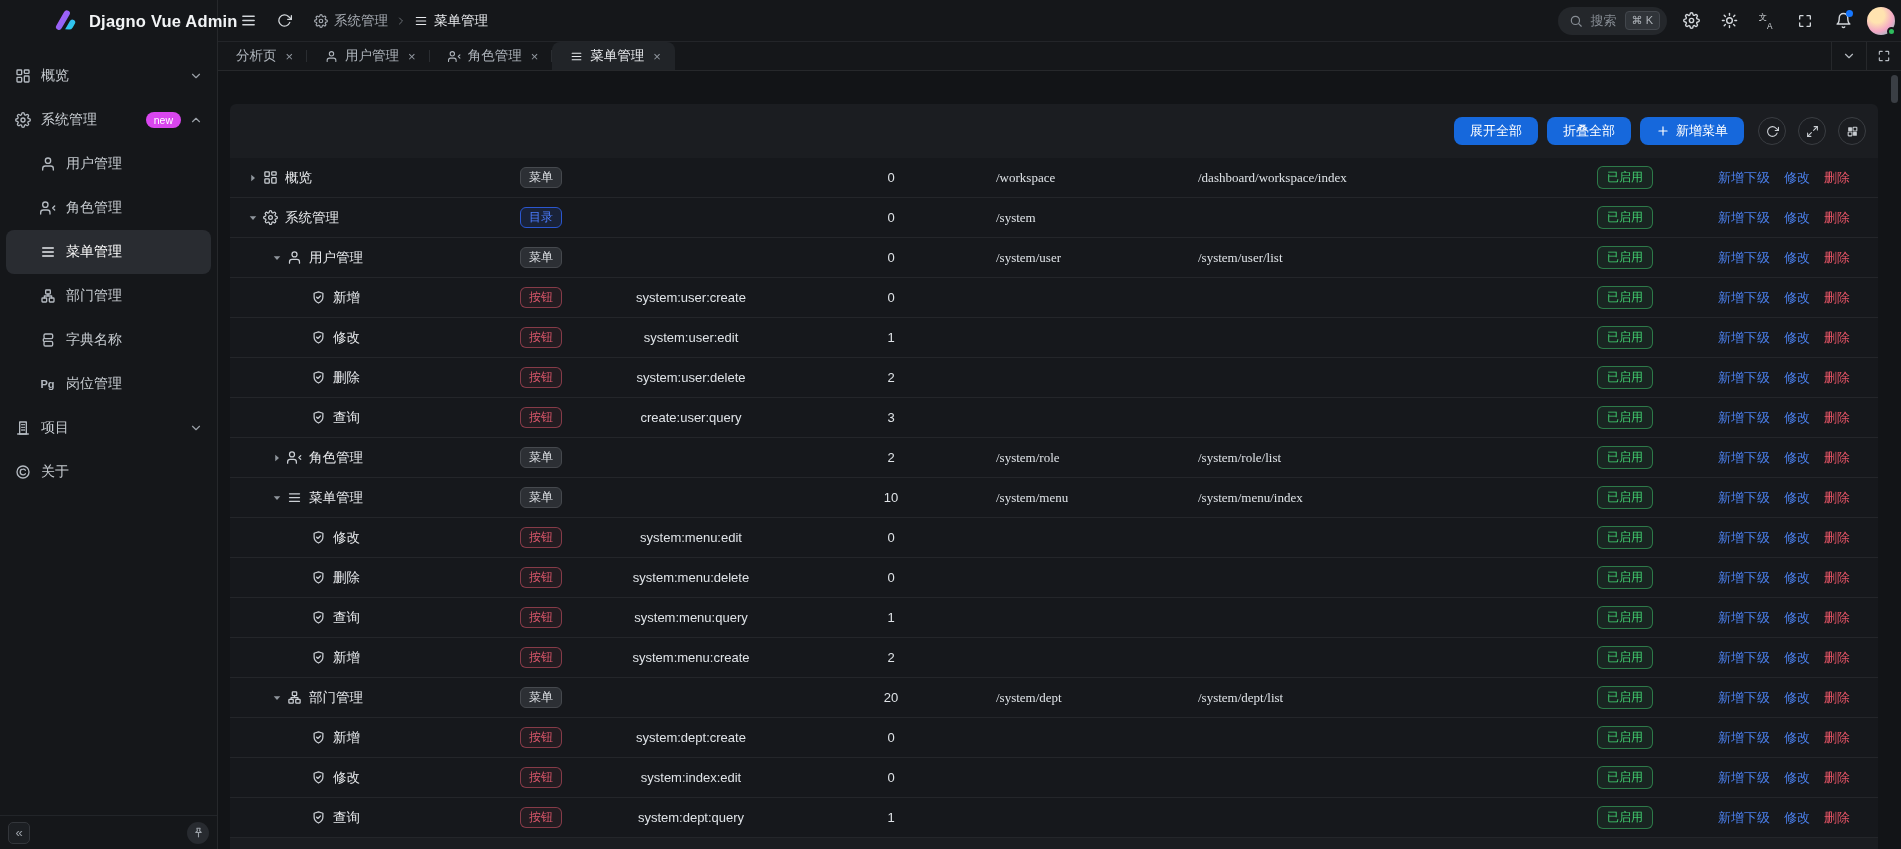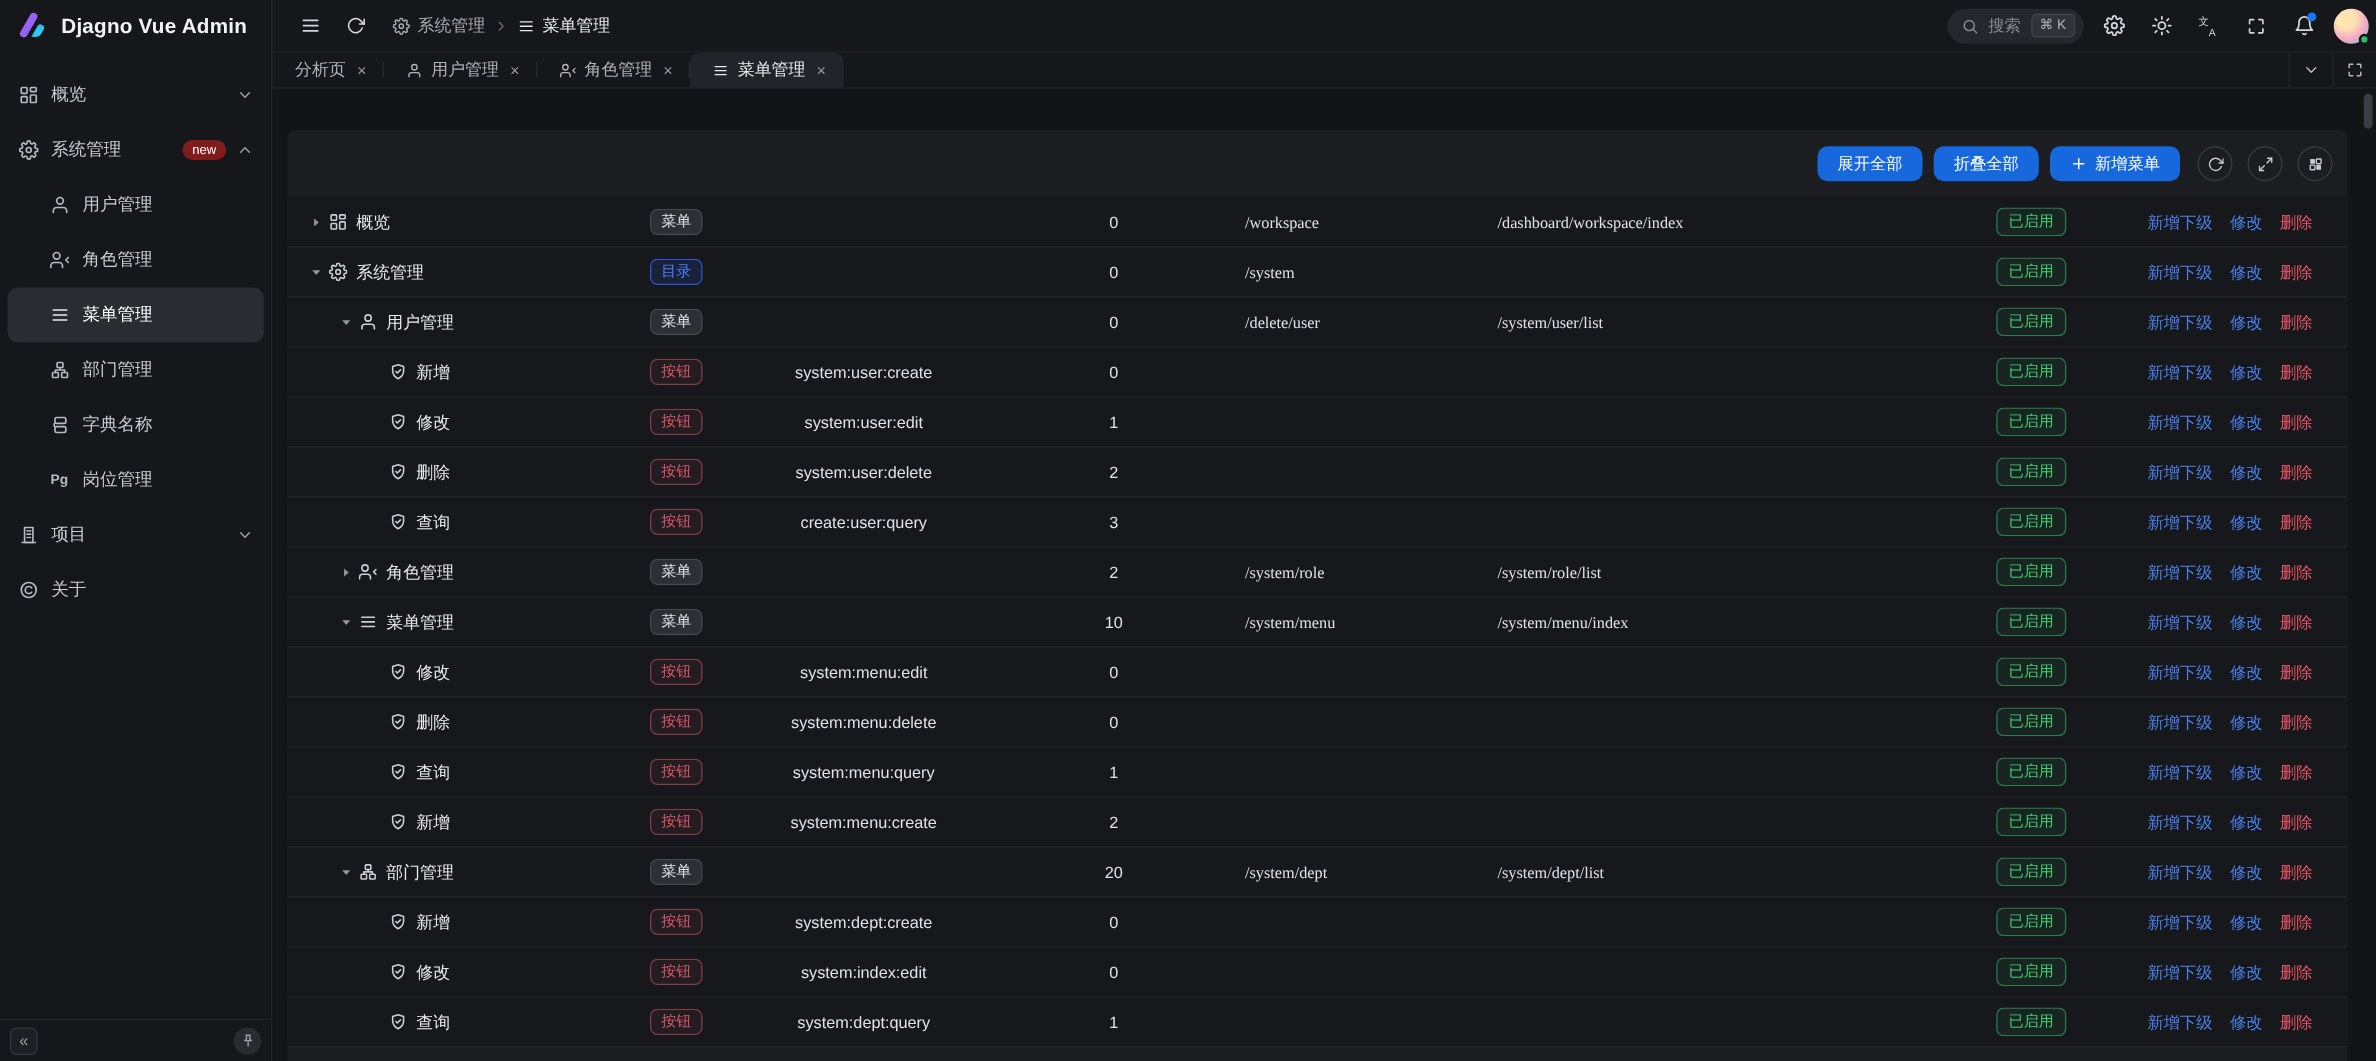--- a/index.html
+++ b/index.html
@@ -2,30 +2,30 @@
 <html><head>
 <meta charset="utf-8">
 <style>
   * { box-sizing:border-box; margin:0; padding:0; }
   html,body { background:#0c0e10; }
   body { font-family:"Liberation Sans","DejaVu Sans",sans-serif; overflow:hidden; }
   .app { width:1901px; height:849px; display:flex; background:#131518; color:#dfe3e7; position:relative; overflow:hidden; }
 
   
   .sidebar { width:218px; height:100%; background:#15171a; border-right:1px solid #26282b; position:relative; flex:none; }
-  .logo-row { height:42px; display:flex; align-items:center; padding:0 12px; gap:9px; cursor:pointer; }
+  .logo-row { height:42px; display:flex; align-items:center; padding:0 12px; gap:9px; cursor:pointer;margin-left:40px; }
   .app-title { font-size:16.5px; font-weight:700; color:#f2f4f6; letter-spacing:.2px; white-space:nowrap; }
   .menu { padding-top:12px; }
   .s-item { height:44px; display:flex; align-items:center; margin:0 6px; padding:0 8px; border-radius:8px; font-size:14px; color:#c7ccd1; cursor:pointer; }
   .s-item .ico { width:17px; height:17px; margin-right:10px; display:flex; align-items:center; justify-content:center; color:#b4bac1; flex:none; }
   .s-item.lvl1 { padding-left:33px; }
   .s-item.active { background:#292c31; color:#fff; }
   .s-item.active .ico { color:#e8eaee; }
   .s-item .chev { margin-left:auto; color:#9aa0a7; display:flex; }
-  .s-item .new-badge { margin-left:auto; background:#7f1d1d; color:#fff; font-size:10.5px; border-radius:999px; padding:2px 8px; line-height:1.2; }
+  .s-item .new-badge { margin-left:auto; background:#d946ef; color:#fff; font-size:10.5px; border-radius:999px; padding:2px 8px; line-height:1.2; }
   .s-item .new-badge + .chev { margin-left:8px; }
   .pg-txt { font-size:11px; font-weight:600; color:#b4bac1; }
   .sidebar-footer { position:absolute; bottom:0; left:0; right:0; height:34px; border-top:1px solid #222529; display:flex; align-items:center; padding:0 8px; }
   .collapse-btn { width:22px; height:22px; border:1px solid #33363b; background:#1c1f23; color:#9ba1a8; border-radius:5px; font-size:13px; line-height:1; cursor:pointer; }
   .pin-btn { margin-left:auto; width:22px; height:22px; border:none; background:#282b30; color:#9ba1a8; border-radius:50%; display:flex; align-items:center; justify-content:center; cursor:pointer; }
 
   
   .main { flex:1; display:flex; flex-direction:column; min-width:0; }
 
   .topbar { height:42px; background:#15171a; border-bottom:1px solid #232529; display:flex; align-items:center; padding:0 8px 0 16px; gap:8px; flex:none; }
@@ -555,21 +555,21 @@
                 <div class="td ac" style="width:100px">
                   <span class="badge badge-menu">菜单</span>
                 </div>
                 <div class="td ac" style="width:200px">
                   <span></span>
                 </div>
                 <div class="td ac" style="width:200px">
                   <span>0</span>
                 </div>
                 <div class="td al mono-path" style="width:192px;padding-left:5px">
-                  <span>/delete/user</span>
+                  <span>/system/user</span>
                 </div>
                 <div class="td al mono-path" style="width:377px;padding-left:15px">
                   <span>/system/user/list</span>
                 </div>
                 <div class="td ac" style="width:130px">
                   <span class="badge-status">已启用</span>
                 </div>
                 <div class="td ac" style="width:188px">
                   <a class="act-link blue">新增下级</a>
                   <a class="act-link blue">修改</a>

